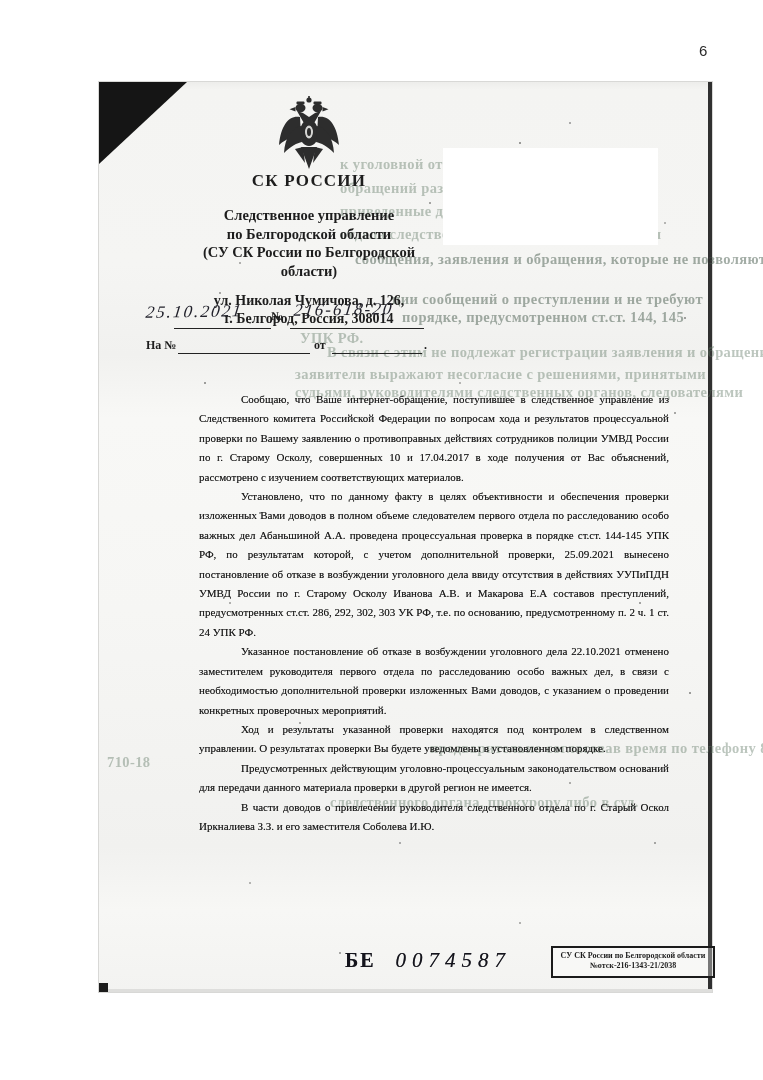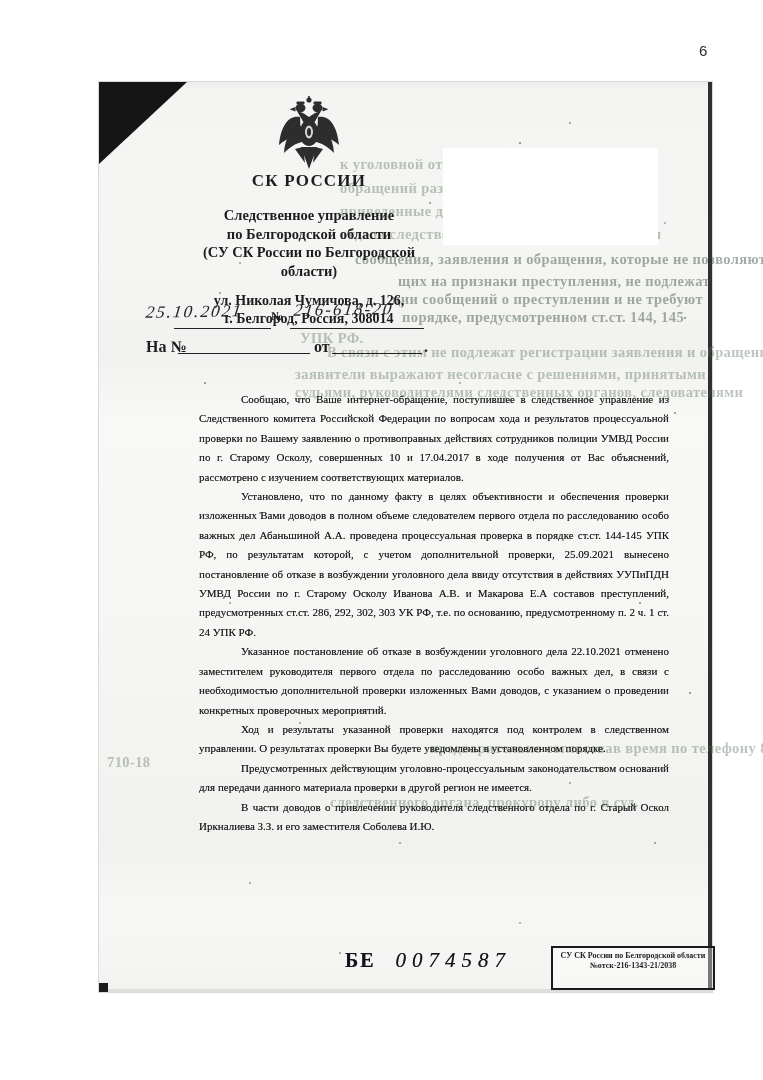--- a/index.html
+++ b/index.html
@@ -35,56 +35,55 @@
   .address{margin-top:12px;font-size:14px;font-weight:700;line-height:1.3;}
   .ref-row{position:absolute;left:45px;top:220px;width:300px;height:32px;z-index:3;}
   .hand{position:absolute;font-style:italic;font-size:17px;letter-spacing:2px;color:#20202a;
     transform:skewX(-8deg) rotate(-1deg);white-space:nowrap;}
   .hand-date{left:2px;top:0;}
   .hand-number{left:150px;top:-2px;}
   .no-sign{position:absolute;left:127px;top:7px;font-size:12px;font-weight:700;color:#1d1d1d;}
   .uline{position:absolute;border-bottom:1.6px solid #222222;height:1px;}
   .ref-l1{left:30px;top:25px;width:97px;}
   .ref-l2{left:146px;top:25px;width:134px;}
-  .reply-row{position:absolute;left:45px;top:254px;width:300px;height:22px;z-index:3;font-size:16px;
+  .reply-row{position:absolute;left:45px;top:254px;width:300px;height:22px;z-index:3;font-size:12px;
     font-weight:700;color:#1d1d1d;}
   .reply-prefix{position:absolute;left:2px;top:2px;}
   .rep-l1{left:34px;top:16px;width:132px;}
   .reply-from{position:absolute;left:170px;top:2px;}
   .rep-l2{left:188px;top:16px;width:90px;}
   .reply-period{position:absolute;left:280px;top:2px;}
   
   .body-text{position:absolute;left:100px;top:308px;width:470px;z-index:3;
     font-size:11px;line-height:19.4px;color:#191919;text-align:justify;
     text-shadow:0 0 .45px rgba(25,25,25,.6);}
   .body-text p{margin:0;text-indent:42px;}
   
   .series{position:absolute;left:246px;top:866px;z-index:3;color:#14141c;
     text-shadow:0 0 .5px rgba(20,20,30,.6);white-space:nowrap;}
   .series .ser{font-size:20px;font-weight:700;letter-spacing:2px;}
   .series .num{font-size:21px;letter-spacing:6px;margin-left:20px;font-style:italic;}
   .stamp{position:absolute;left:452px;top:864px;width:160px;z-index:3;border:2px solid #1b1b1b;
-    background:rgba(255,255,255,.35);text-align:center;padding:3px 0 16px 0;
+    background:rgba(255,255,255,.35);text-align:center;padding:3px 0 4px 0;
     font-size:8px;font-weight:700;line-height:1.3;color:#1d1d1d;white-space:nowrap;overflow:hidden;}
 </style>
 </head>
 <body>
 
 <div class="scan-page">
   <div class="page-number">6</div>
 
   <div class="paper">
     <div class="speckles"></div>
 
     <div class="bleed" style="left:241px;top:74px;">к уголовной ответственности за</div>
     <div class="bleed" style="left:241px;top:98px;">обращений разъясняю, что согласно</div>
     <div class="bleed" style="left:241px;top:121px;">приведенные доводы при проверке сооб</div>
     <div class="bleed" style="left:241px;top:144px;">отдела следственного управления соответстви</div>
     <div class="bleed dark" style="left:256px;top:169px;">сообщения, заявления и обращения, которые не позволяют проверить</div>
-    <div class="bleed dark" style="left:299px;top:191px;">щих на признаки преступления, не подлежат</div>
     <div class="bleed dark" style="left:293px;top:209px;">ции сообщений о преступлении и не требуют</div>
     <div class="bleed dark" style="left:303px;top:227px;">порядке, предусмотренном ст.ст. 144, 145</div>
     <div class="bleed" style="left:201px;top:248px;">УПК РФ.</div>
     <div class="bleed" style="left:228px;top:262px;">В связи с этим не подлежат регистрации заявления и обращения</div>
     <div class="bleed" style="left:196px;top:284px;">заявители выражают несогласие с решениями, принятыми</div>
     <div class="bleed" style="left:196px;top:302px;">судьями, руководителями следственных органов, следователями</div>
     <div class="bleed" style="left:331px;top:658px;">предварительно согласовав время по телефону 8(4722)</div>
     <div class="bleed" style="left:8px;top:672px;">710-18</div>
     <div class="bleed" style="left:231px;top:712px;">следственного органа, прокурору либо в суд.</div>
 

